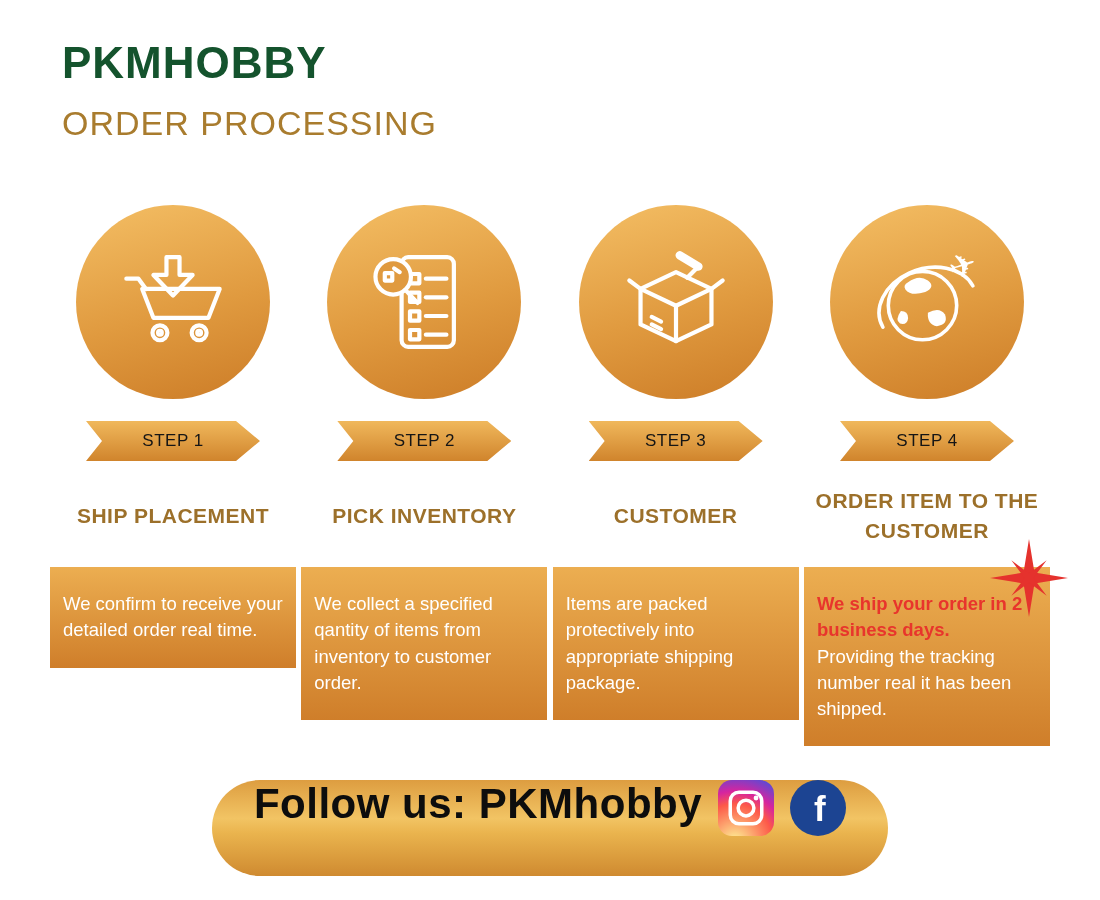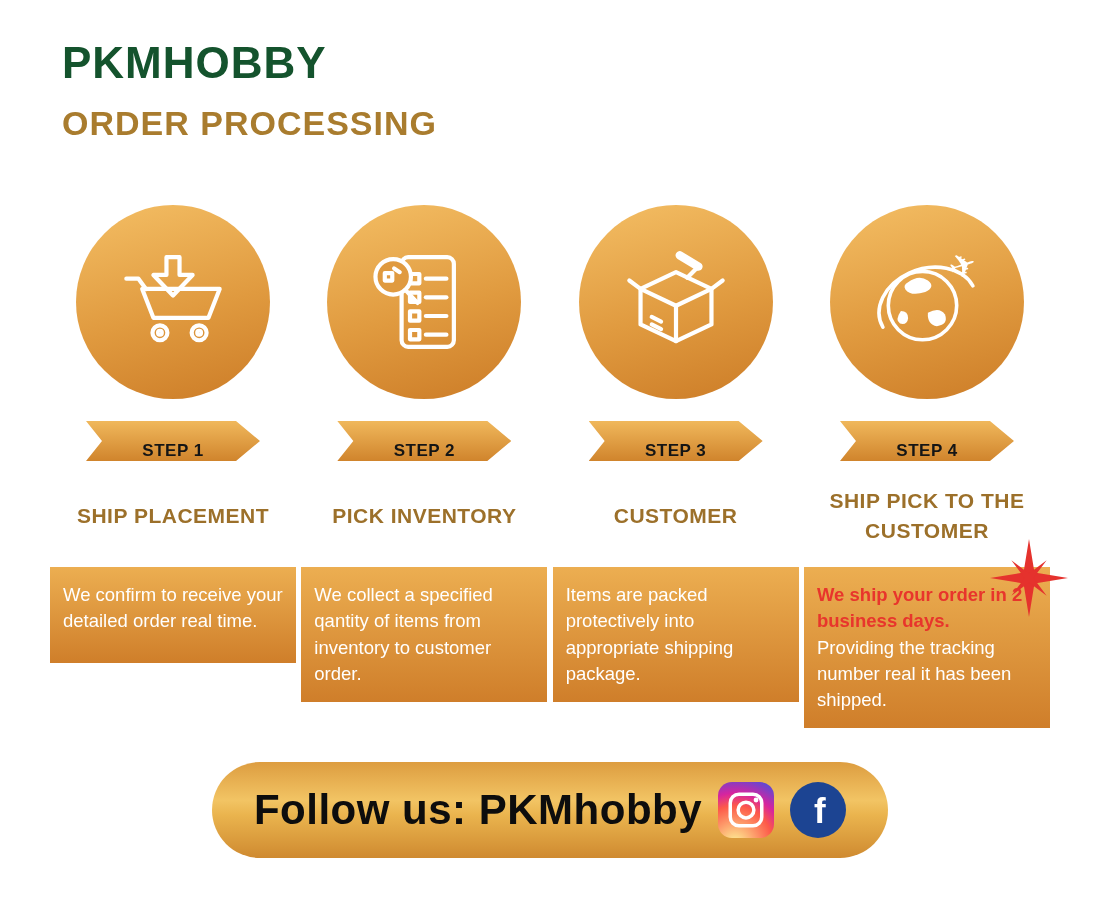--- a/index.html
+++ b/index.html
@@ -15,43 +15,43 @@
   .brand {
     margin: 0;
     font-size: 44px;
     font-weight: 800;
     letter-spacing: 1px;
     color: #14532d;
   }
   .subtitle {
     margin: 16px 0 0 0;
     font-size: 34px;
-    font-weight: 700;
+    font-weight: 400;
     letter-spacing: 1px;
     color: #a97c2e;
   }
   .steps {
     display: grid;
     grid-template-columns: repeat(4, 246px);
     justify-content: space-between;
     padding: 0 50px;
     margin-top: 62px;
   }
   .circle {
     width: 194px; height: 194px;
     border-radius: 50%;
     margin: 0 auto;
     background: linear-gradient(165deg, #f2bb61 5%, #e09a3f 55%, #cc7c27 100%);
     display: flex; align-items: center; justify-content: center;
   }
   .badge {
     margin: 22px auto 0;
     width: 174px; height: 40px;
-    display: flex; align-items: flex-end; justify-content: center;
-    font-weight: bold; font-size: 17px; letter-spacing: .5px;
+    display: flex; align-items: center; justify-content: center;
+    font-weight: normal; font-size: 17px; letter-spacing: .5px;
     color: #151515;
     background: linear-gradient(180deg, #f0b85c, #d0842c);
     clip-path: polygon(0 0, calc(100% - 24px) 0, 100% 50%, calc(100% - 24px) 100%, 0 100%, 16px 50%);
   }
   .step-title {
     margin-top: 22px;
     height: 66px;
     display: flex; align-items: center; justify-content: center;
     text-align: center;
     color: #9c702a;
@@ -59,37 +59,37 @@
     font-size: 21px;
     line-height: 1.45;
     letter-spacing: .5px;
   }
   .desc-wrap { position: relative; margin-top: 12px; }
   .desc {
     background: linear-gradient(180deg, #ecae51, #cf7e2a);
     color: #ffffff;
     font-size: 18.5px;
     line-height: 1.42;
-    padding: 15px 13px;
+    padding: 24px 13px;
     min-height: 96px;
     margin-top: 18px;
   }
   .desc span { display: block; }
   .desc-red { color: #e8352c; font-weight: bold; }
   .burst {
     position: absolute;
     top: -28px; right: -18px;
     width: 78px; height: 78px;
     pointer-events: none;
   }
   .pill {
     margin: 34px auto 0;
     width: 676px; height: 96px;
     border-radius: 48px;
-    display: flex; align-items: center; justify-content: center;
+    display: flex; justify-content: center;
     gap: 16px;
     background: linear-gradient(180deg, #dd9d40 0%, #f2c464 40%, #eab44e 55%, #cf8a30 100%);
   }
   .follow {
     font-size: 42px;
     font-weight: 800;
     color: #0d0d0d;
     letter-spacing: .5px;
   }
   .social { display: inline-flex; cursor: pointer; }
@@ -202,21 +202,21 @@
               <path d="M66 72 q13 -7 19 2 q4 11 -9 13 q-11 -2 -10 -15 z"></path>
               <path d="M36 70 q8 0 8 8 q-1 8 -9 6 q-6 -4 1 -14 z"></path>
               <text x="92" y="34" font-size="36" transform="rotate(-18 100 28)" font-family="DejaVu Sans">✈</text>
             </g>
           </svg>
         </span>
       </div>
       <div class="badge">
         <span>STEP 4</span>
       </div>
-      <div class="step-title">SHIP PICK TO THE CUSTOMER</div>
+      <div class="step-title">ORDER ITEM TO THE CUSTOMER</div>
       <div class="desc-wrap">
         <svg class="burst" viewBox="0 0 100 100">
           <g fill="#e5322d">
             <path d="M50 0 L57 43 100 50 57 57 50 100 43 57 0 50 43 43 Z"></path>
             <path d="M50 18 L54 46 82 50 54 54 50 82 46 54 18 50 46 46 Z" transform="rotate(45 50 50)"></path>
           </g>
         </svg>
         <div class="desc">
           <span class="desc-red">We ship your order in 2 business days.</span>
           <span>Providing the tracking number real it has been shipped.</span>

